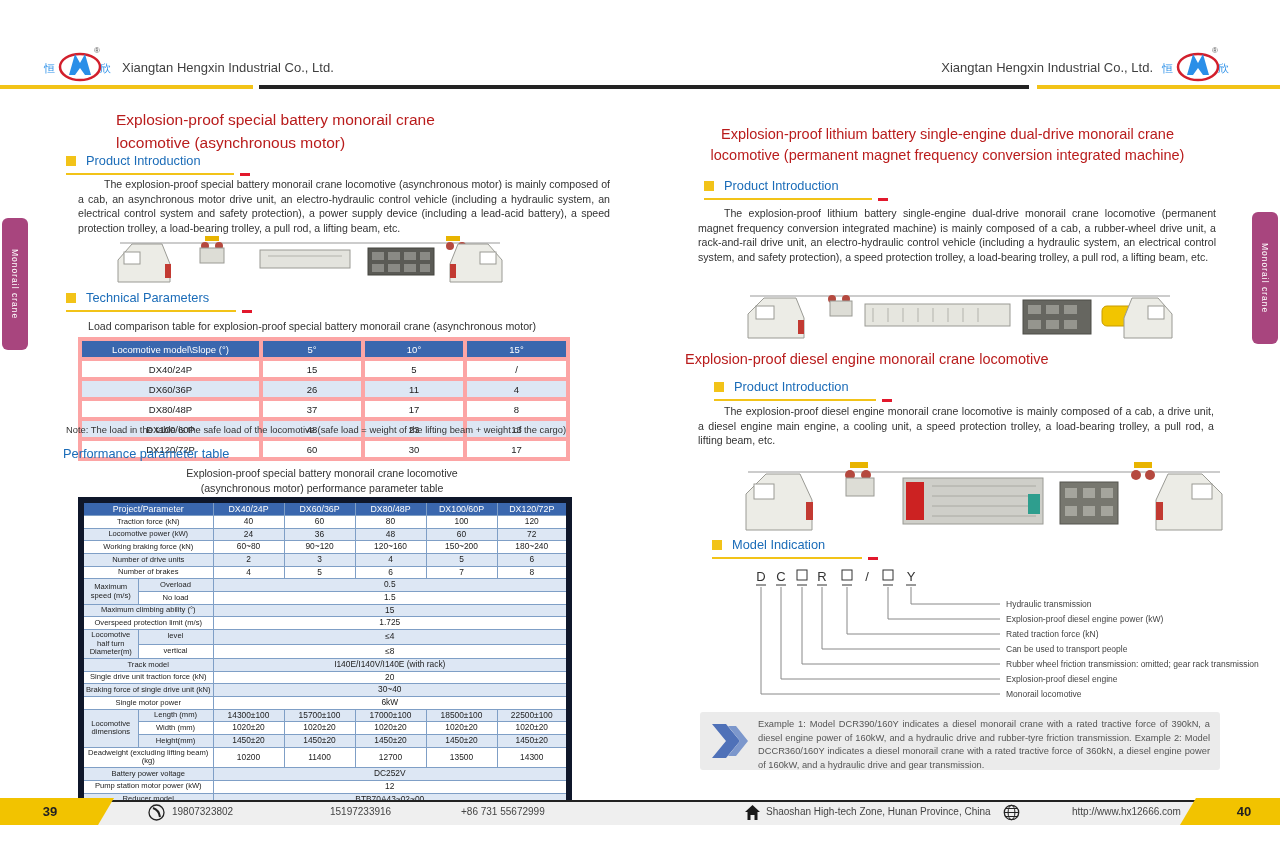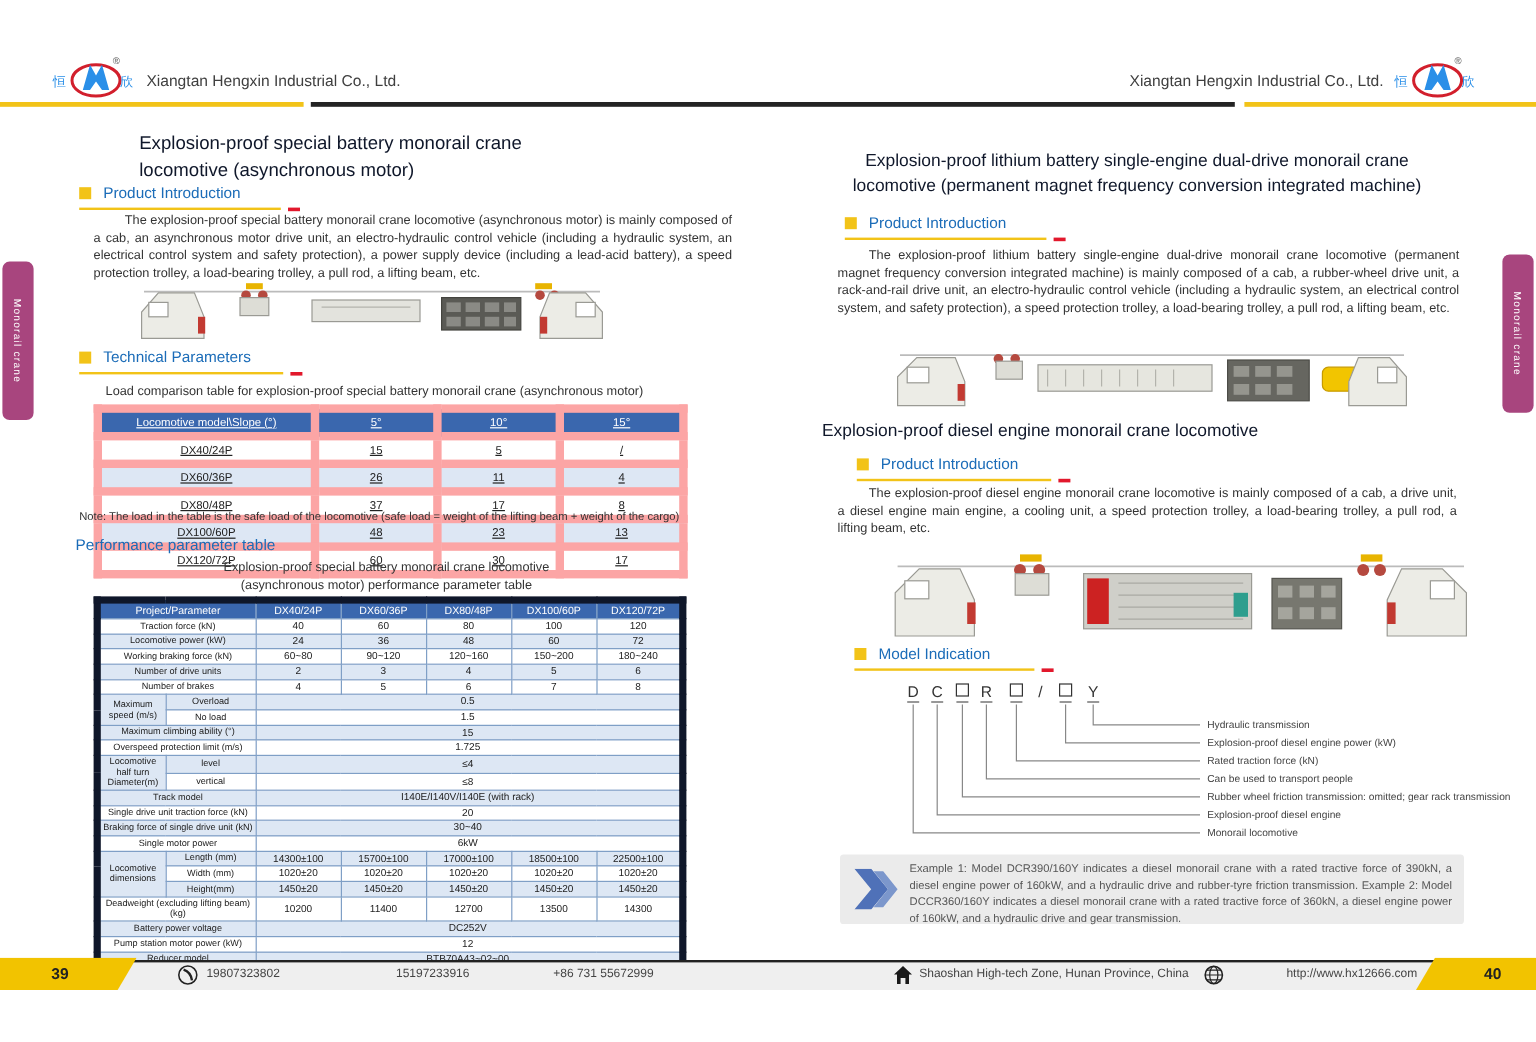--- a/index.html
+++ b/index.html
@@ -4,32 +4,32 @@
 <style>
   html,body{margin:0;padding:0;background:#fff;}
   #canvas{position:relative;width:1280px;height:868px;background:#fff;overflow:hidden;
           font-family:"Liberation Sans",sans-serif;color:#333;}
   .abs{position:absolute;}
   .company{font-size:13px;color:#3f3f3f;}
   .divseg{position:absolute;top:85px;height:4px;}
   .sidetab{position:absolute;width:26px;height:132px;background:#a8457e;border-radius:6px;
            display:flex;align-items:center;justify-content:center;}
   .sidetab span{writing-mode:vertical-rl;font-size:8.5px;color:#fff;letter-spacing:1px;}
-  .redtitle{color:#0f172a;}
+  .redtitle{color:#b91c1c;}
   .sechead{position:absolute;display:flex;align-items:center;gap:10px;}
   .sechead .sq{width:10px;height:10px;background:#f2c318;}
   .sechead .lbl{font-size:12.8px;color:#1b6cb8;}
   .underbar{position:absolute;height:2px;background:#f2c318;}
   .reddash{position:absolute;height:3px;width:10px;background:#e2182c;}
   .para{position:absolute;font-size:10.6px;line-height:14.6px;text-align:justify;
         text-indent:26px;color:#333;}
   .caption{position:absolute;font-size:10.6px;color:#333;}
   .ltable{border-collapse:collapse;width:488px;font-size:9.5px;color:#222;table-layout:fixed;
           border:1px solid #44699f;}
-  .ltable th,.ltable td{border:7px solid #fca5a5;padding:1.5px 2px;text-align:center;height:13px;text-decoration:underline;}
+  .ltable th,.ltable td{border:4px solid #fca5a5;padding:1.5px 2px;text-align:center;height:13px;}
   .ltable thead th{background:#3a67ae;color:#fff;font-weight:normal;}
   .ltable tbody tr:nth-child(even){background:#dde7f4;}
   .ptable{border-collapse:collapse;width:488px;font-size:8.4px;color:#222;table-layout:fixed;
           border:6px solid #0f172a;}
   .ptable th,.ptable td{border:1px solid #7f9fc6;padding:1px 2px;text-align:center;height:9px;line-height:1.15;}
   .ptable thead th{background:#3a67ae;color:#fff;font-weight:normal;font-size:8.8px;}
   .ptable tbody tr:nth-child(even){background:#dde7f4;}
   .ptable td.lb{font-size:7.6px;}
   .note{position:absolute;font-size:9.4px;color:#333;}
   .bluehead{position:absolute;font-size:12.8px;color:#1b6cb8;}

